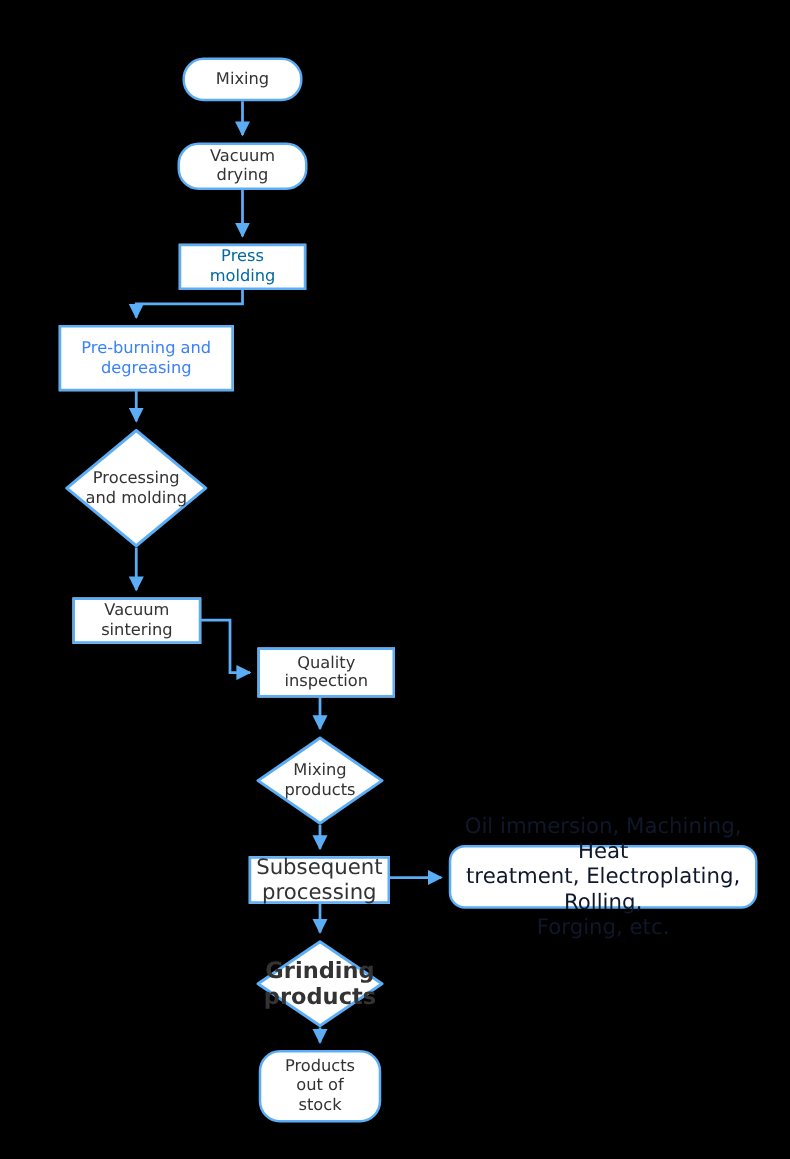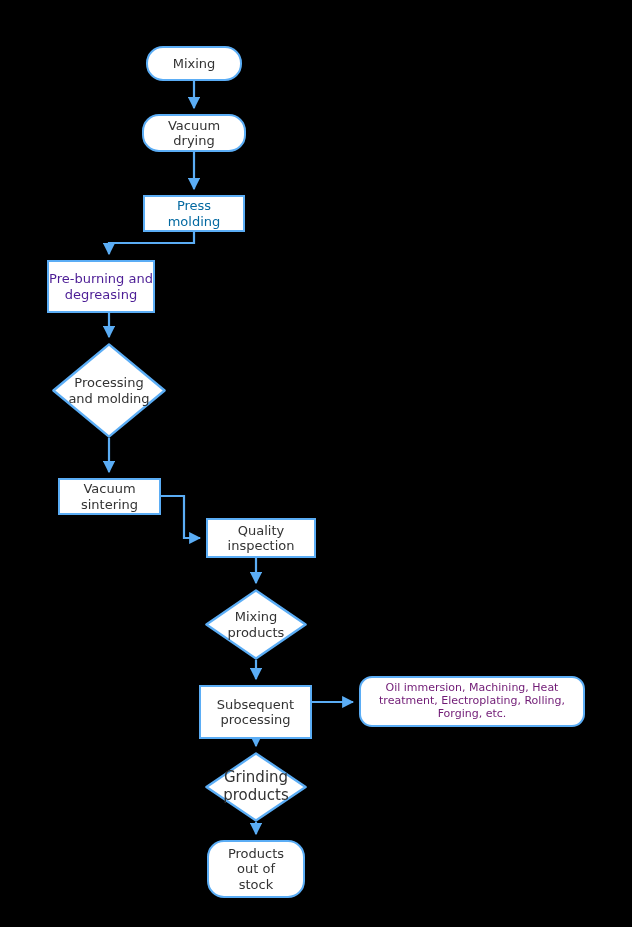--- a/index.html
+++ b/index.html
@@ -89,50 +89,50 @@
         <path d="M256,822 L256,834" stroke="#5badf5" marker-end="url(#arrow)" stroke-linejoin="miter"></path>
       </g>
   </svg>
 
   <div id="node-layer">
       <div class="node stadium" style="left: 146px; top: 46px; width: 96px; height: 35px; font-size: 13px; background: rgb(255, 255, 255); border-color: rgb(91, 173, 245); color: rgb(51, 51, 51);">Mixing</div>
       <div class="node stadium" style="left: 142px; top: 114px; width: 104px; height: 38px; font-size: 13px; background: rgb(255, 255, 255); border-color: rgb(91, 173, 245); color: rgb(51, 51, 51);">Vacuum
 drying</div>
       <div class="node rect" style="left: 143px; top: 195px; width: 102px; height: 37px; font-size: 13px; background: rgb(255, 255, 255); border-color: rgb(91, 173, 245); color: #0369a1;">Press
 molding</div>
-      <div class="node rect" style="left: 47px; top: 260px; width: 108px; height: 53px; font-size: 13px; background: rgb(255, 255, 255); border-color: rgb(91, 173, 245); color: #4c1d95;">Pre-burning and
+      <div class="node rect" style="left: 47px; top: 260px; width: 140px; height: 53px; font-size: 13px; background: rgb(255, 255, 255); border-color: rgb(91, 173, 245); color: #3b82f6;">Pre-burning and
 degreasing</div>
       <div class="diamond-wrap" style="left: 52px; top: 343px; width: 114px; height: 95px;">
         <svg width="114" height="95" viewBox="0 0 114 95">
           <polygon points="57,1.4 112.6,47.5 57,93.6 1.4,47.5" fill="#ffffff" stroke="#5badf5" stroke-width="2.4" stroke-linejoin="round"></polygon>
         </svg>
         <div class="diamond-label" style="font-size: 13px;">Processing
 and molding</div>
       </div>
       <div class="node rect" style="left: 58px; top: 478px; width: 103px; height: 37px; font-size: 13px; background: rgb(255, 255, 255); border-color: rgb(91, 173, 245); color: rgb(51, 51, 51);">Vacuum
 sintering</div>
       <div class="node rect" style="left: 206px; top: 518px; width: 110px; height: 40px; font-size: 13px; background: rgb(255, 255, 255); border-color: rgb(91, 173, 245); color: rgb(51, 51, 51);">Quality
 inspection</div>
       <div class="diamond-wrap" style="left: 205px; top: 589px; width: 102px; height: 71px;">
         <svg width="102" height="71" viewBox="0 0 102 71">
           <polygon points="51,1.4 100.6,35.5 51,69.6 1.4,35.5" fill="#ffffff" stroke="#5badf5" stroke-width="2.4" stroke-linejoin="round"></polygon>
         </svg>
         <div class="diamond-label" style="font-size: 13px;">Mixing
 products</div>
       </div>
-      <div class="node rect" style="left: 199px; top: 685px; width: 113px; height: 54px; font-size: 13px; background: rgb(255, 255, 255); border-color: rgb(91, 173, 245); color: rgb(51, 51, 51);">Subsequent
+      <div class="node rect" style="left: 199px; top: 685px; width: 113px; height: 38px; font-size: 17px; background: rgb(255, 255, 255); border-color: rgb(91, 173, 245); color: rgb(51, 51, 51);">Subsequent
 processing</div>
-      <div class="node rounded" style="left: 359px; top: 676px; width: 226px; height: 51px; font-size: 11px; background: rgb(255, 255, 255); border-color: rgb(91, 173, 245); color: #701a75;">Oil immersion, Machining, Heat
+      <div class="node rounded" style="left: 359px; top: 676px; width: 247px; height: 51px; font-size: 17px; background: rgb(255, 255, 255); border-color: rgb(91, 173, 245); color: #0f172a;">Oil immersion, Machining, Heat
 treatment, Electroplating, Rolling,
 Forging, etc.</div>
       <div class="diamond-wrap" style="left: 205px; top: 752px; width: 102px; height: 70px;">
         <svg width="102" height="70" viewBox="0 0 102 70">
           <polygon points="51,1.4 100.6,35 51,68.6 1.4,35" fill="#ffffff" stroke="#5badf5" stroke-width="2.4" stroke-linejoin="round"></polygon>
         </svg>
-        <div class="diamond-label" style="font-size: 15px;">Grinding
+        <div class="diamond-label" style="font-size: 18px; font-weight: bold;">Grinding
 products</div>
       </div>
       <div class="node stadium" style="left: 207px; top: 840px; width: 98px; height: 58px; font-size: 13px; background: rgb(255, 255, 255); border-color: rgb(91, 173, 245); color: rgb(51, 51, 51);">Products
 out of
 stock</div>
     </div>
 
 </div>
 
 </body></html>

